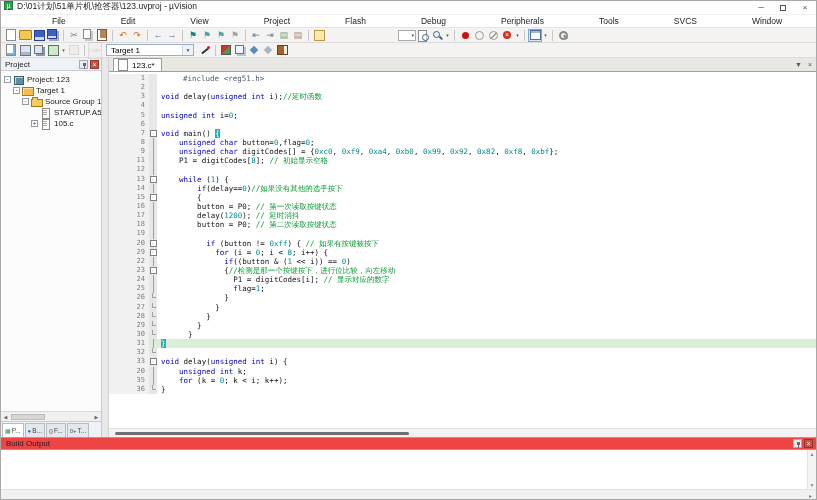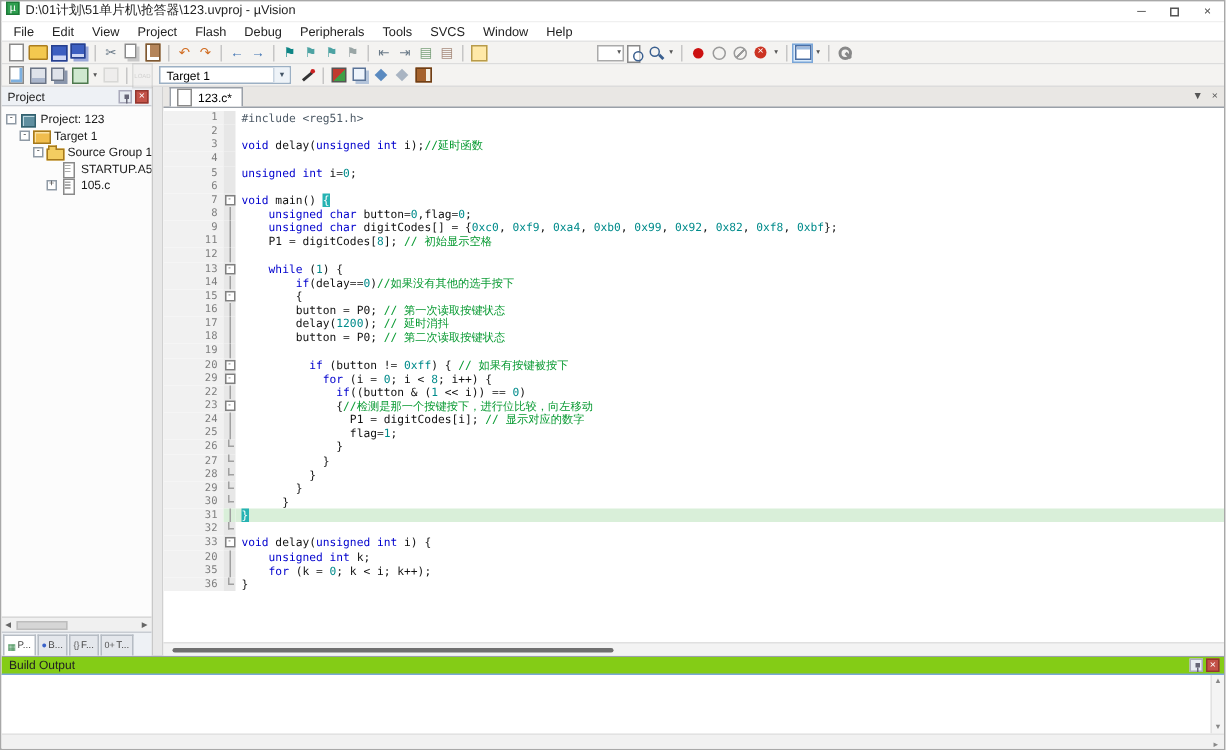--- a/index.html
+++ b/index.html
@@ -9,21 +9,21 @@
   
   .titlebar{height:14px;display:flex;align-items:flex-start;background:#ffffff;padding-left:3px;font-size:8.5px;border-bottom:1px solid #f0f0f0;}
   .appicon{width:9px;height:9px;background:#2e9e4f;border:1px solid #1d7a38;color:#fff;font-size:7px;line-height:8px;text-align:center;margin-right:4px;flex:none;}
   .t-title{white-space:nowrap;overflow:hidden;color:#222;}
   .wbtns{margin-left:auto;display:flex;height:100%;}
   .wbtn{width:22px;height:100%;display:flex;align-items:center;justify-content:center;font-size:8px;color:#444;}
   .wbtn .restore{width:6px;height:6px;border:1px solid #555;display:block;}
 
   
   .menubar{height:13px;display:flex;align-items:center;background:#fff;font-size:8.5px;border-bottom:1px solid #e4e4e4;padding-left:2px;}
-  .mi{padding:0 6px;color:#222;}
+  .mi{padding:0 6px;color:#222;margin-left:43px;}
 
   
   .toolbar{height:15px;display:flex;align-items:center;background:#f4f3f1;border-bottom:1px solid #dcdcdc;padding-left:3px;}
   .tsep{width:1px;height:11px;background:#c6c6c6;margin:0 3px;flex:none;}
   .tgap{width:72px;flex:none;}
   .ticon{width:14px;height:13px;display:flex;align-items:center;justify-content:center;font-size:9px;line-height:13px;flex:none;position:relative;color:#667;}
   .ticon.dis{opacity:.4;}
   .ticon.sel{border:1px solid #7aa6d8;background:#dcebfa;}
   .dd{width:7px;font-size:5px;color:#555;}
 
@@ -109,29 +109,29 @@
   .fold{width:8px;background:#e7e7e7;flex:none;position:relative;}
   .fold i{display:block;}
   .fb{width:7px;height:7px;margin:1px auto 0;border:1px solid #808080;background:#fff;font:5px/5px "DejaVu Sans Mono",monospace;text-align:center;color:#333;font-style:normal;}
   .fl{width:1px;height:100%;background:#a0a0a0;margin:0 auto;}
   .fe{width:4px;height:5px;border-left:1px solid #a0a0a0;border-bottom:1px solid #a0a0a0;margin-left:3px;}
   .ctext{flex:1;padding-left:4px;color:#111;}
   .cline.hl .fold,.cline.hl .ctext{background:#d9efd9;}
   .sg-k{color:#0000cd;}
   .sg-n{color:#008b8b;}
   .sg-c{color:#089a32;}
-  .sg-d{color:#4d5a66;}
+  .sg-d{color:#4d5a66;margin-left:22px;}
   .sg-p{color:#111;}
   .sg-m,.sg-cur{background:#26b3b3;color:#fff;}
   .ehscroll{height:9px;background:#f3f3f3;border-top:1px solid #e0e0e0;position:relative;}
   .ehthumb{position:absolute;left:6px;top:3px;width:294px;height:3px;background:#6f6f6f;border-radius:2px;}
 
   
   .build{height:64px;border-top:1px solid #9aa0a8;display:flex;flex-direction:column;background:#fff;}
-  .bhdr{height:12px;background:#84cc16;border-bottom:1px solid #7ba7d7;display:flex;align-items:center;font-size:8px;padding:0 3px 0 5px;color:#222;}
+  .bhdr{height:12px;background:#ef4444;border-bottom:1px solid #7ba7d7;display:flex;align-items:center;font-size:8px;padding:0 3px 0 5px;color:#222;}
   .bbody{flex:1;display:flex;}
   .bcontent{flex:1;background:#fff;}
   .bvscroll{width:9px;background:#f4f4f4;border-left:1px solid #e2e2e2;display:flex;flex-direction:column;justify-content:space-between;align-items:center;font-size:5px;color:#888;padding:1px 0;}
   .bhscroll{height:12px;background:#f1f1f1;border-top:1px solid #e2e2e2;display:flex;align-items:center;justify-content:flex-end;font-size:6px;color:#888;padding-right:4px;}
 </style>
 </head>
 <body>
 
 <div class="app">
 

